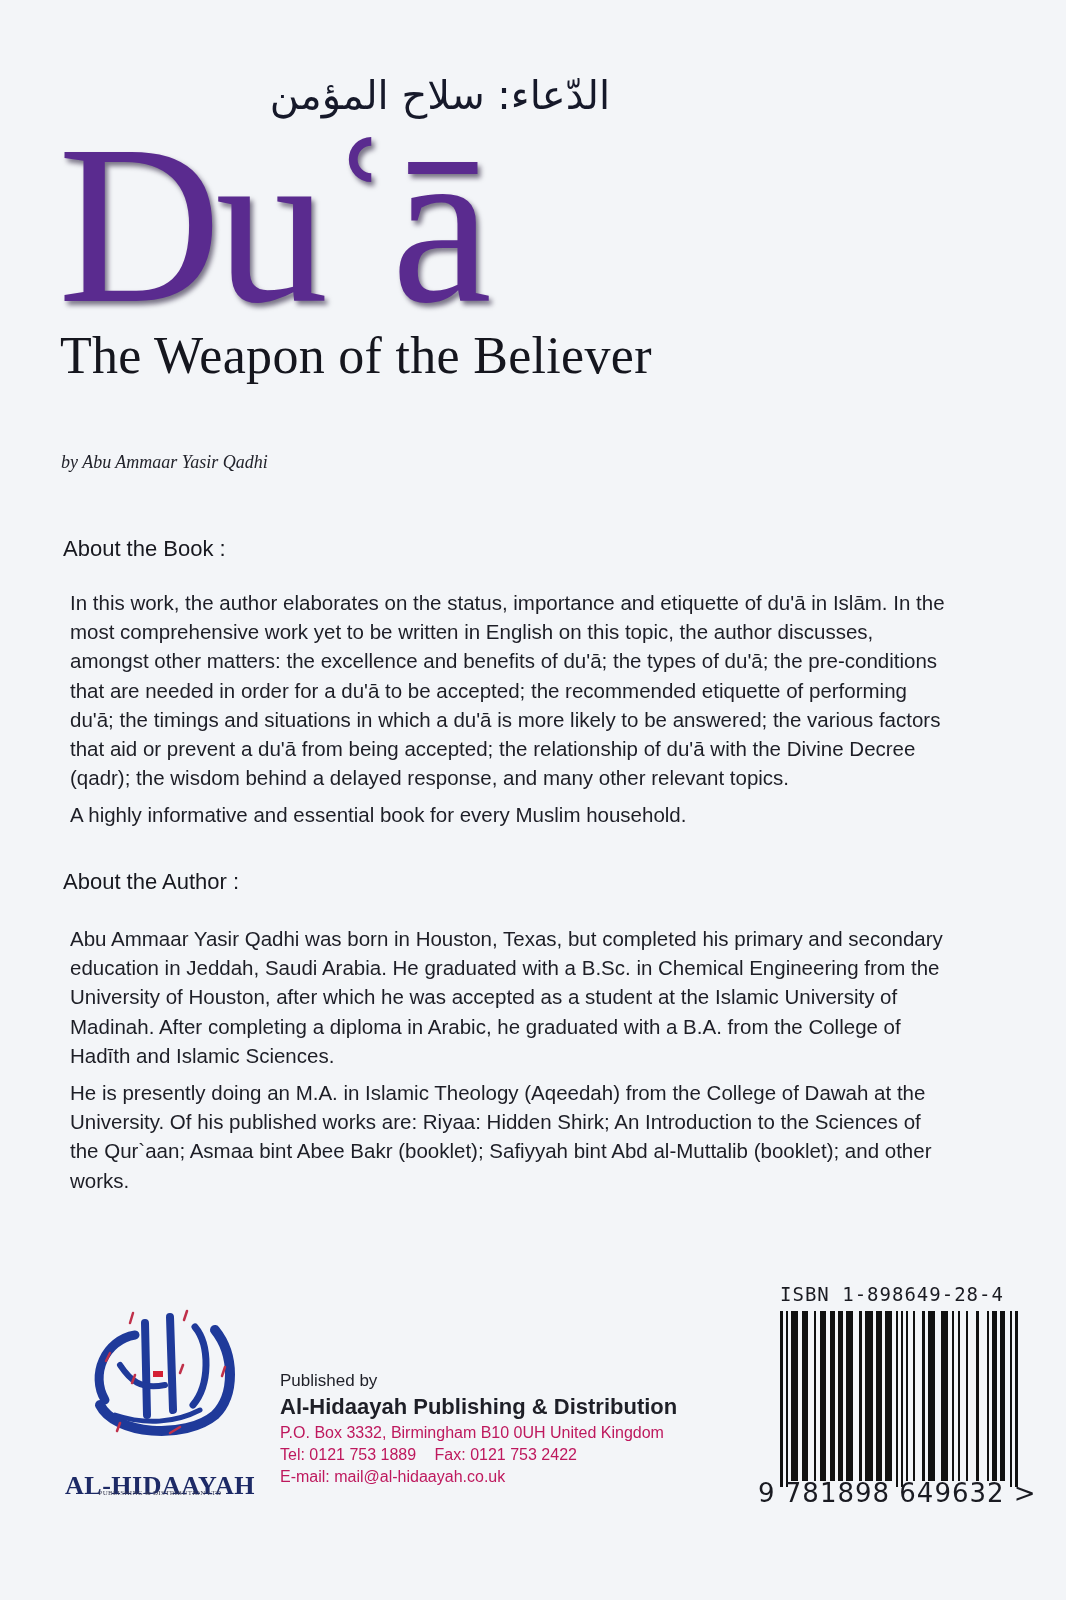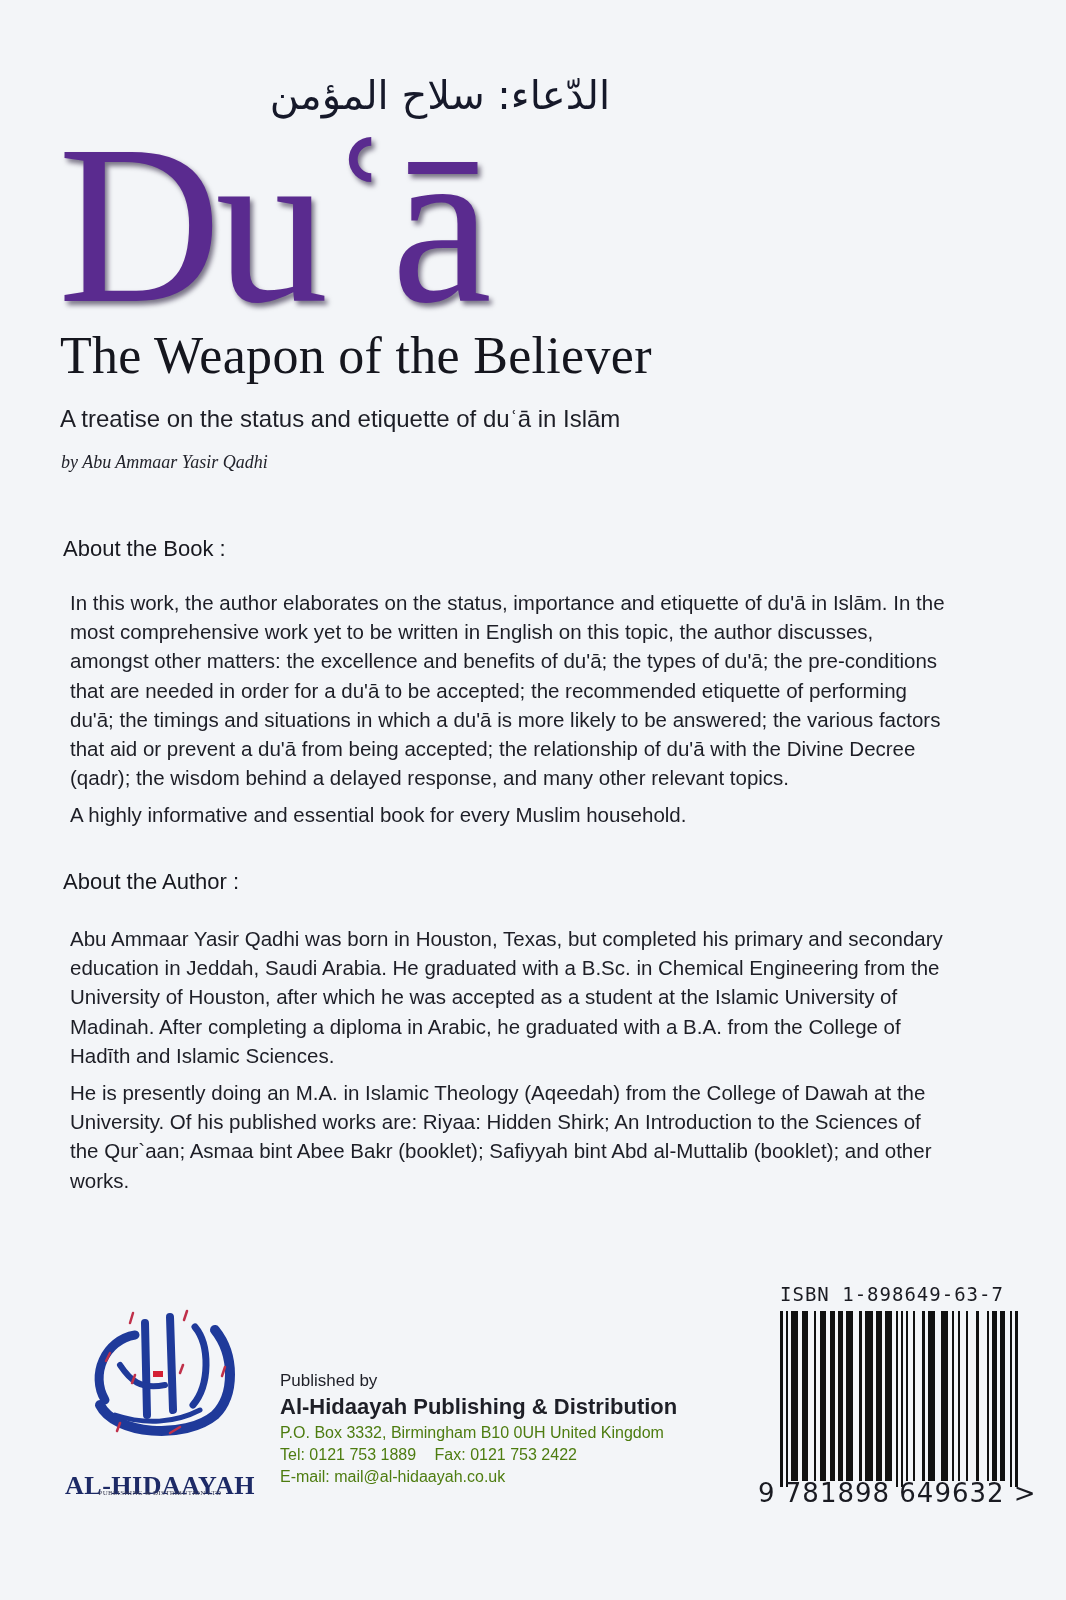--- a/index.html
+++ b/index.html
@@ -110,21 +110,21 @@
       letter-spacing: 0.3px;
     }
 
     .publisher {
       position: absolute;
       top: 1370px; left: 280px;
       color: #1e1f27;
     }
     .publisher .pub-label { font-size: 17px; line-height: 22px; }
     .publisher .pub-name { font-size: 22px; font-weight: bold; line-height: 30px; }
-    .publisher .pub-line { font-size: 16px; line-height: 22px; color: #4d7c0f; }
+    .publisher .pub-line { font-size: 16px; line-height: 22px; color: #be185d; }
     .publisher .pub-line .gap { display: inline-block; width: 14px; }
 
     
     .isbn-label {
       position: absolute;
       top: 1283px; left: 780px;
       font-family: "DejaVu Sans Mono", monospace;
       font-size: 19px;
       color: #1a1b22;
       letter-spacing: 1px;
@@ -145,21 +145,20 @@
     }
   </style>
 </head>
 <body>
 
 <div class="cover">
 
   <div class="arabic-title">الدّعاء: سلاح المؤمن</div>
   <div class="main-title">Duʿā</div>
   <div class="subtitle">The Weapon of the Believer</div>
-  <div class="tagline">A treatise on the status and etiquette of duʿā in Islām</div>
   <div class="byline">by Abu Ammaar Yasir Qadhi</div>
 
   <div class="section-heading" id="about-book-heading">About the Book :</div>
   <div class="section-body" id="about-book-body">
     <p>In this work, the author elaborates on the status, importance and etiquette of du'ā in Islām. In the most comprehensive work yet to be written in English on this topic, the author discusses, amongst other matters:  the excellence and benefits of du'ā; the types of du'ā; the pre-conditions that are needed in order for a du'ā to be accepted; the recommended etiquette of performing du'ā; the timings and situations in which a du'ā is more likely to be answered; the various factors that aid or prevent a du'ā from being accepted; the relationship of du'ā with the Divine Decree (qadr); the wisdom behind a delayed response, and many other relevant topics.</p>
     <p>A highly informative and essential book for every Muslim household.</p>
   </div>
 
   <div class="section-heading" id="about-author-heading">About the Author :</div>
   <div class="section-body" id="about-author-body">
@@ -203,21 +202,21 @@
       <span>0121 753 1889</span><span class="gap"></span>
       <span>Fax:</span>
       <span>0121 753 2422</span>
     </div>
     <div class="pub-line">
       <span>E-mail:</span>
       <span>mail@al-hidaayah.co.uk</span>
     </div>
   </div>
 
-  <div class="isbn-label">ISBN 1-898649-63-7</div>
+  <div class="isbn-label">ISBN 1-898649-28-4</div>
   <svg class="barcode" viewBox="0 0 240 176" preserveAspectRatio="none">
     <g fill="#111">
       <rect x="0" y="0" width="3" height="176"></rect>
         <rect x="6" y="0" width="2" height="176"></rect>
       <rect x="11" y="0" width="7" height="170"></rect>
         <rect x="22" y="0" width="6" height="170"></rect>
       <rect x="34" y="0" width="2" height="170"></rect>
         <rect x="40" y="0" width="6" height="170"></rect>
       <rect x="50" y="0" width="5" height="170"></rect>
         <rect x="58" y="0" width="5" height="170"></rect>

